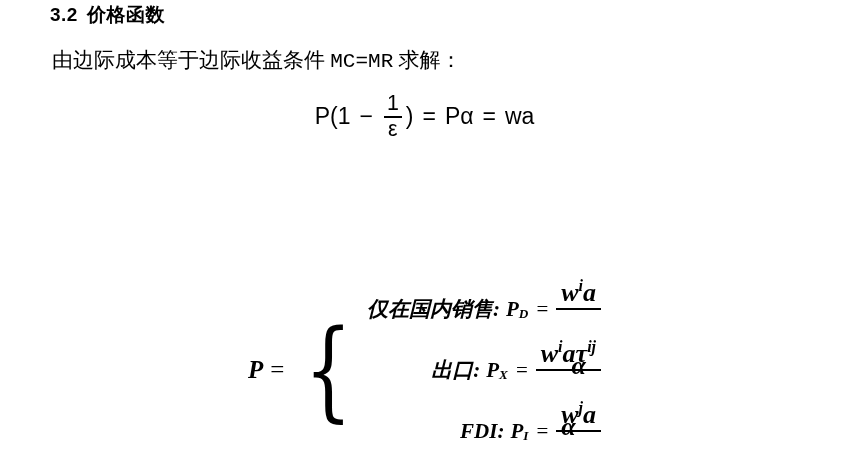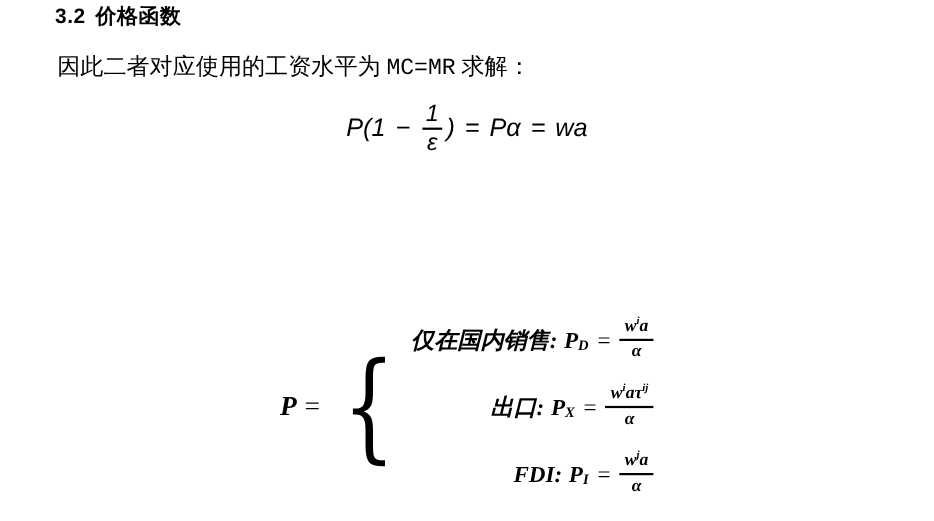--- a/index.html
+++ b/index.html
@@ -79,21 +79,20 @@
     width: 849px;
     text-align: center;
     font-family: "Liberation Sans", "DejaVu Sans", sans-serif;
     font-size: 23px;
   }
   .eq-inline .row {
     display: inline-flex;
     align-items: center;
     justify-content: center;
     gap: 2px;
-    font-style: italic;
   }
   .eq-inline .op { margin: 0 7px; }
   .frac {
     display: inline-flex;
     flex-direction: column;
     align-items: center;
     vertical-align: middle;
     line-height: 1.02;
     margin: 0 2px;
   }
@@ -190,21 +189,22 @@
     flex-direction: column;
     align-items: center;
     line-height: 1.05;
   }
   .mfrac .mnum,
   .mfrac .mden {
     display: block;
     padding: 0 5px;
     font-style: italic;
     font-weight: bold;
-    font-size: 16px;
+    font-size: 26px;
+    margin-top: 40px;
   }
   .mfrac .mbar {
     display: block;
     width: 100%;
     height: 2px;
     background: #000;
     margin: 2px 0;
   }
   .mfrac sup {
     font-size: 0.62em;
@@ -216,21 +216,21 @@
 </head>
 <body>
 
 <div class="page">
 
   <div class="section-heading">
     <span class="num">3.2</span><span>价格函数</span>
   </div>
 
   <div class="para para-intro">
-    <span>因此二者对应使用的工资水平为</span><span>&nbsp;</span><span class="sans">MC=MR</span><span>&nbsp;</span><span>求解：</span>
+    <span>由边际成本等于边际收益条件</span><span>&nbsp;</span><span class="sans">MC=MR</span><span>&nbsp;</span><span>求解：</span>
   </div>
 
   <div class="eq-inline">
     <span class="row">
       <span>P(1</span>
       <span class="op">−</span>
       <span class="frac">
         <span class="num-part">1</span>
         <span class="bar"></span>
         <span class="den-part">ε</span>

